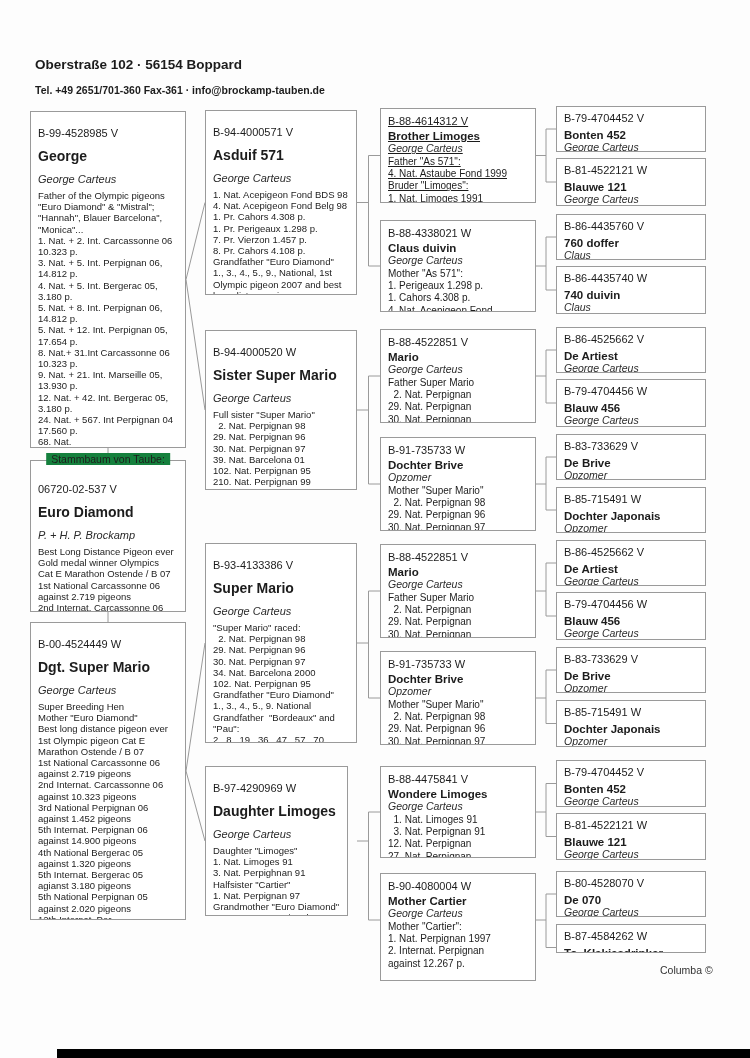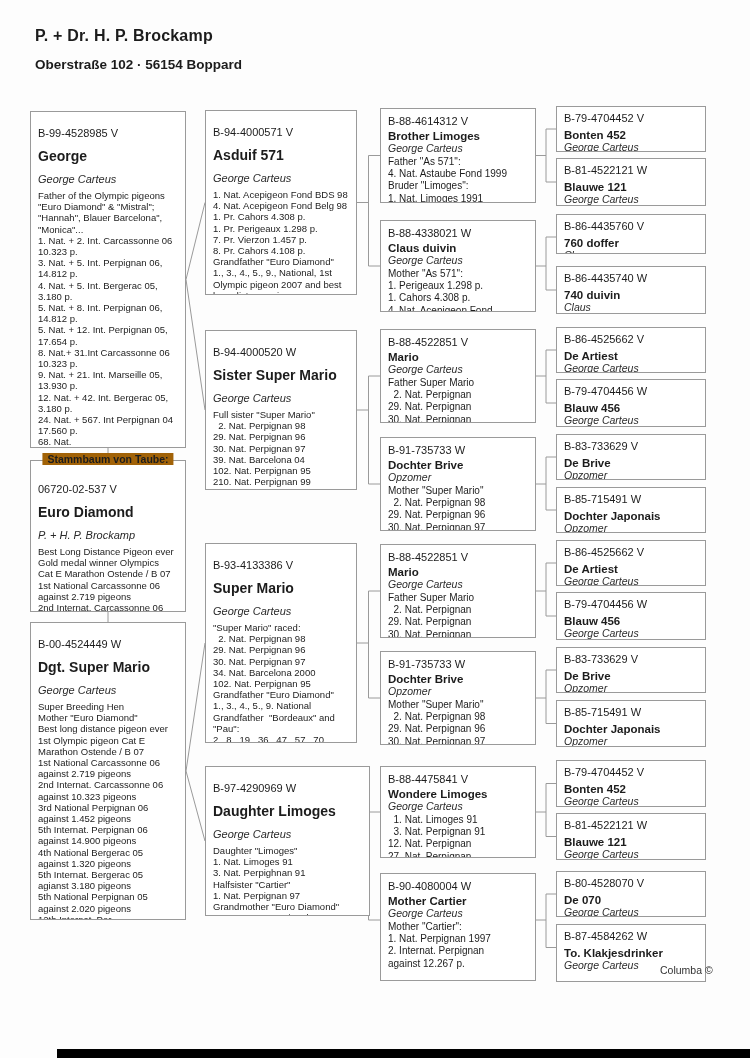--- a/index.html
+++ b/index.html
@@ -33,32 +33,32 @@
   .col3 .detail{font-size:10px;line-height:12.2px;}
   
   .col4{padding:4px 7px;}
   .col4 .ring{margin:1px 0 5px 0;}
   .col4 .pname{font-size:11.5px;}
   .col4 .strain{font-size:10.5px;}
   
   .subject{overflow:visible;}
   .subject .legend{
     position:absolute;top:-8px;left:50%;transform:translateX(-50%);
-    background:#a16207;padding:0 5px;font-size:10.5px;white-space:nowrap;color:#1c1c1c;font-weight:bold;
+    background:#15803d;padding:0 5px;font-size:10.5px;white-space:nowrap;color:#1c1c1c;
   }
   .subject .ring{margin-top:10px;}
   .footer-credit{position:absolute;left:660px;top:964px;font-size:10.5px;color:#333;text-align:center;}
   .bottom-bar{position:absolute;left:57px;top:1049px;width:693px;height:9px;background:#000;}
 </style>
 </head>
 <body>
 
 <div class="page">
-  <div class="hdr-name">P. + Dr. H. P. Brockamp</div>
   <div class="hdr-addr">Oberstraße 102  ·  56154 Boppard</div>
+  <div class="hdr-contact">Tel. +49 2651/701-360  Fax-361  ·  info@brockamp-tauben.de</div>
 
   <svg id="connectors" width="750" height="1058" viewBox="0 0 750 1058">
       <line x1="108" y1="448" x2="108" y2="460" stroke="#9a9a9a" stroke-width="1"></line>
       <line x1="108" y1="612" x2="108" y2="622" stroke="#9a9a9a" stroke-width="1"></line>
       <line x1="186" y1="279.5" x2="205" y2="202.5" stroke="#9a9a9a" stroke-width="1"></line>
       <line x1="186" y1="279.5" x2="205" y2="410" stroke="#9a9a9a" stroke-width="1"></line>
       <line x1="186" y1="771" x2="205" y2="643" stroke="#9a9a9a" stroke-width="1"></line>
       <line x1="186" y1="771" x2="205" y2="841" stroke="#9a9a9a" stroke-width="1"></line>
       <line x1="357" y1="202.5" x2="368.5" y2="202.5" stroke="#9a9a9a" stroke-width="1"></line>
       <line x1="368.5" y1="155.5" x2="368.5" y2="266" stroke="#9a9a9a" stroke-width="1"></line>
@@ -192,21 +192,21 @@
         <div class="detail">long distance pigeon ever</div>
       </div>
       <div class="pbox col2" style="left: 205px; top: 330px; width: 152px; height: 160px;">
         <div class="ring">B-94-4000520 W</div>
         <div class="pname">Sister Super Mario</div>
         <div class="strain">George Carteus</div>
         <div class="detail">Full sister "Super Mario"</div>
         <div class="detail">  2. Nat. Perpignan 98</div>
         <div class="detail">29. Nat. Perpignan 96</div>
         <div class="detail">30. Nat. Perpignan 97</div>
-        <div class="detail">39. Nat. Barcelona 04</div>
+        <div class="detail">39. Nat. Barcelona 01</div>
         <div class="detail">102. Nat. Perpignan 95</div>
         <div class="detail">210. Nat. Perpignan 99</div>
         <div class="detail">694. Nat. Perpignan 00</div>
       </div>
       <div class="pbox col2" style="left: 205px; top: 543px; width: 152px; height: 200px;">
         <div class="ring">B-93-4133386 V</div>
         <div class="pname">Super Mario</div>
         <div class="strain">George Carteus</div>
         <div class="detail">"Super Mario" raced:</div>
         <div class="detail">  2. Nat. Perpignan 98</div>
@@ -214,33 +214,33 @@
         <div class="detail">30. Nat. Perpignan 97</div>
         <div class="detail">34. Nat. Barcelona 2000</div>
         <div class="detail">102. Nat. Perpignan 95</div>
         <div class="detail">Grandfather "Euro Diamond"</div>
         <div class="detail">1., 3., 4., 5., 9. National</div>
         <div class="detail">Grandfather  "Bordeaux" and</div>
         <div class="detail">"Pau":</div>
         <div class="detail">2., 8., 19., 36., 47., 57., 70.,</div>
         <div class="detail">100. National</div>
       </div>
-      <div class="pbox col2" style="left: 205px; top: 766px; width: 165px; height: 150px;">
+      <div class="pbox col2" style="left: 205px; top: 766px; width: 143px; height: 150px;">
         <div class="ring">B-97-4290969 W</div>
         <div class="pname">Daughter Limoges</div>
         <div class="strain">George Carteus</div>
         <div class="detail">Daughter "Limoges"</div>
         <div class="detail">1. Nat. Limoges 91</div>
         <div class="detail">3. Nat. Perpighnan 91</div>
         <div class="detail">Halfsister "Cartier"</div>
         <div class="detail">1. Nat. Perpignan 97</div>
         <div class="detail">Grandmother "Euro Diamond"</div>
         <div class="detail">1., 3., 4., 5, 9. National</div>
       </div>
-      <div class="pbox col3" style="left: 380px; top: 108px; width: 156px; height: 95px;">
+      <div class="pbox col3" style="left: 380px; top: 108px; width: 156px; height: 95px; text-decoration: underline;">
         <div class="ring">B-88-4614312 V</div>
         <div class="pname">Brother Limoges</div>
         <div class="strain">George Carteus</div>
         <div class="detail">Father "As 571":</div>
         <div class="detail">4. Nat. Astaube Fond 1999</div>
         <div class="detail">Bruder "Limoges":</div>
         <div class="detail">1. Nat. Limoges 1991</div>
       </div>
       <div class="pbox col3" style="left: 380px; top: 220px; width: 156px; height: 92px;">
         <div class="ring">B-88-4338021 W</div>
@@ -308,21 +308,21 @@
       <div class="pbox col4" style="left: 556px; top: 106px; width: 150px; height: 46px;">
         <div class="ring">B-79-4704452 V</div>
         <div class="pname">Bonten 452</div>
         <div class="strain">George Carteus</div>
       </div>
       <div class="pbox col4" style="left: 556px; top: 158px; width: 150px; height: 48px;">
         <div class="ring">B-81-4522121 W</div>
         <div class="pname">Blauwe 121</div>
         <div class="strain">George Carteus</div>
       </div>
-      <div class="pbox col4" style="left: 556px; top: 214px; width: 150px; height: 40px;">
+      <div class="pbox col4" style="left: 556px; top: 214px; width: 150px; height: 46px;">
         <div class="ring">B-86-4435760 V</div>
         <div class="pname">760 doffer</div>
         <div class="strain">Claus</div>
       </div>
       <div class="pbox col4" style="left: 556px; top: 266px; width: 150px; height: 48px;">
         <div class="ring">B-86-4435740 W</div>
         <div class="pname">740 duivin</div>
         <div class="strain">Claus</div>
       </div>
       <div class="pbox col4" style="left: 556px; top: 327px; width: 150px; height: 46px;">
@@ -373,21 +373,21 @@
       <div class="pbox col4" style="left: 556px; top: 813px; width: 150px; height: 47px;">
         <div class="ring">B-81-4522121 W</div>
         <div class="pname">Blauwe 121</div>
         <div class="strain">George Carteus</div>
       </div>
       <div class="pbox col4" style="left: 556px; top: 871px; width: 150px; height: 46px;">
         <div class="ring">B-80-4528070 V</div>
         <div class="pname">De 070</div>
         <div class="strain">George Carteus</div>
       </div>
-      <div class="pbox col4" style="left: 556px; top: 924px; width: 150px; height: 58px;">
+      <div class="pbox col4" style="left: 556px; top: 924px; width: 150px; height: 29px;">
         <div class="ring">B-87-4584262 W</div>
         <div class="pname">To. Klakjesdrinker</div>
         <div class="strain">George Carteus</div>
       </div>
     </div>
 
   <div class="footer-credit">Columba ©</div>
   <div class="bottom-bar"></div>
 </div>
 

